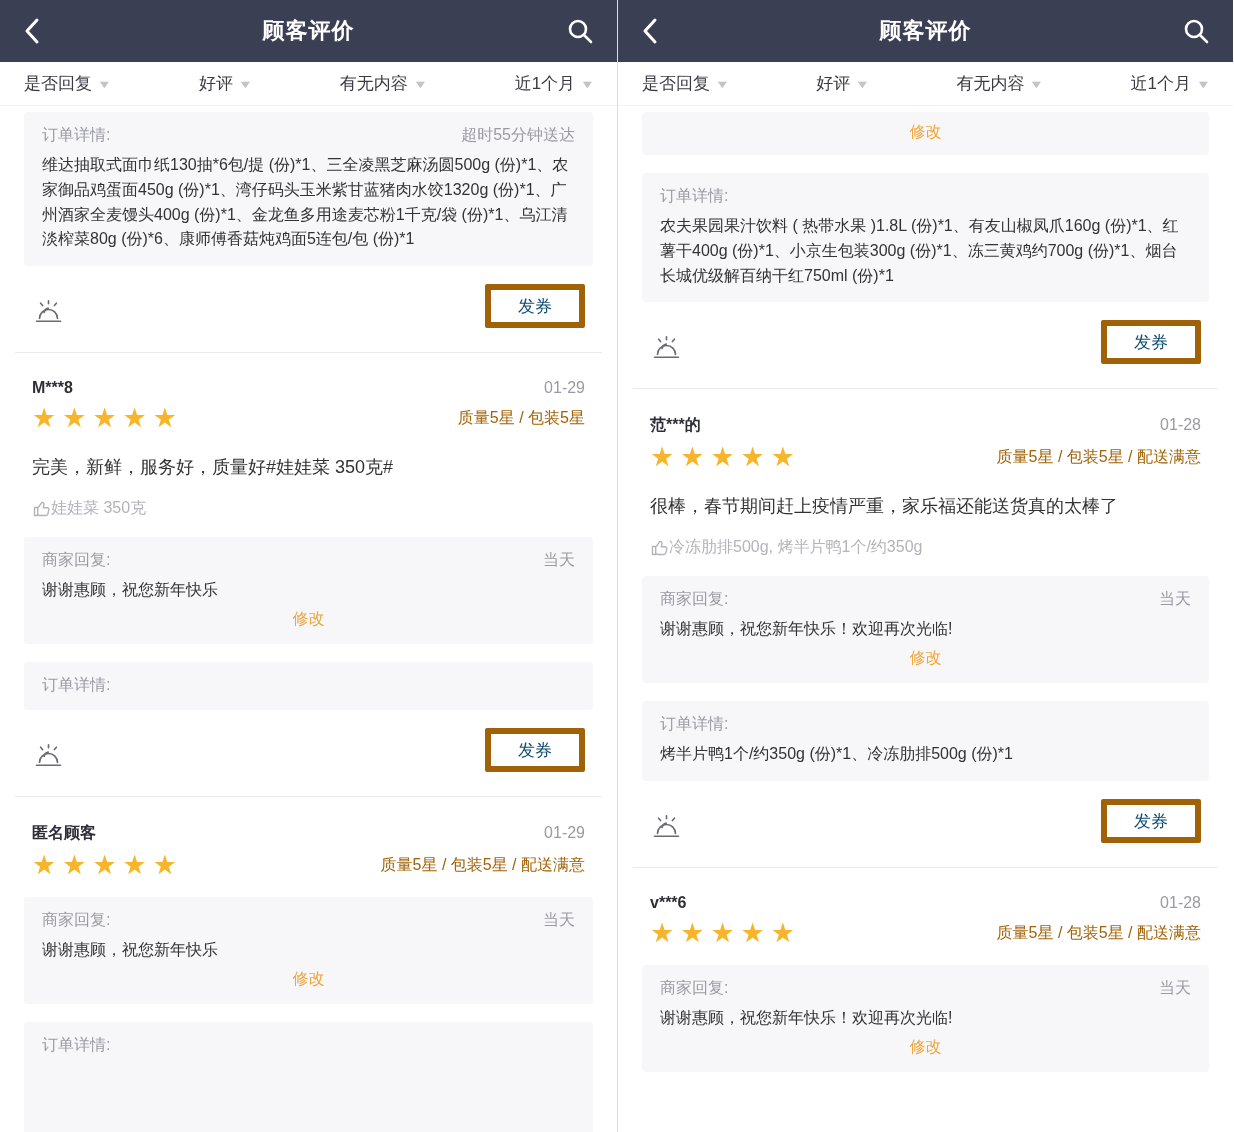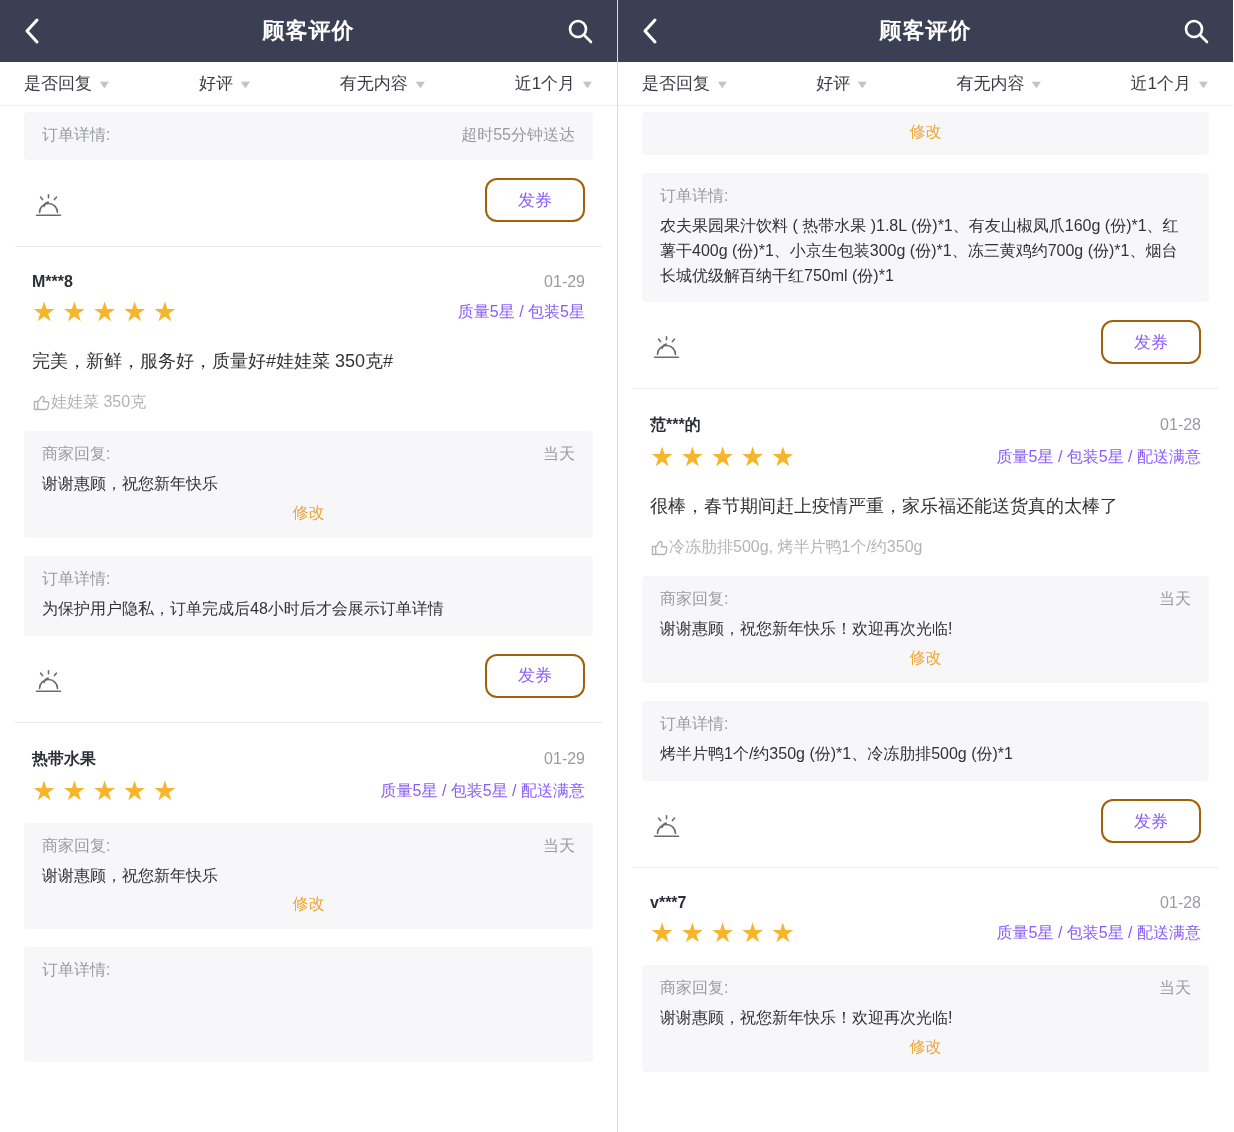--- a/index.html
+++ b/index.html
@@ -26,35 +26,35 @@
   .content { height:1026px; overflow:hidden; background:#fff; }
   .card { padding:0 24px; }
   .card.clip-top { margin-top:6px; }
   .divider { border-top:1px solid #ebebee; margin:0 15px; }
 
   .name-row { display:flex; justify-content:space-between; align-items:baseline; margin:26px 8px 0; }
   .username { font-size:16px; font-weight:bold; color:#2e2e38; }
   .date { font-size:16px; color:#9a9aa2; }
   .stars-row { display:flex; justify-content:space-between; align-items:center; margin:8px 8px 0; }
   .stars { font-size:27px; color:#f7b52c; letter-spacing:6px; line-height:1; }
-  .rating-detail { font-size:16px; color:#8b5cf6; }
+  .rating-detail { font-size:16px; color:#a16207; }
   .review-text { margin:22px 8px 0; font-size:18px; color:#333; line-height:1.45; }
   .product-tag { margin:18px 8px 0; color:#b3b3bb; font-size:16px; display:flex; align-items:center; cursor:pointer; }
 
   .box { background:#f7f7fa; border-radius:4px; padding:13px 18px 14px; margin-top:18px; }
   .box-row { display:flex; justify-content:space-between; color:#9a9aa2; font-size:16px; }
   .box-text { margin-top:7px; color:#333; font-size:16px; line-height:1.55; }
   .box-action { text-align:center; margin-top:6px; }
   .modify { color:#f0a63a; font-size:16px; cursor:pointer; }
   .box.fragment { padding-top:10px; padding-bottom:12px; }
   .box.fragment .box-action { margin-top:0; }
 
   .footer-row { display:flex; justify-content:space-between; align-items:flex-end; margin:18px 8px 24px; }
-  .coupon-btn { width:100px; height:44px; background:#fff; border:2px solid #a16207;
-    border-radius:12px; color:#8b5cf6; font-size:17px; cursor:pointer;
+  .coupon-btn { width:100px; height:44px; background:#fff; border:6px solid #a16207;
+    border-radius:2px; color:#0c4a6e; font-size:17px; cursor:pointer;
     font-family:"Liberation Sans","DejaVu Sans",sans-serif; }
   .siren { cursor:pointer; display:inline-block; }
 </style>
 </head>
 <body>
 
 <svg width="0" height="0" style="position:absolute">
   <defs>
     <g id="i-back">
         <polyline points="15,4 5,15 15,26" fill="none" stroke="#fff" stroke-width="3" stroke-linecap="round" stroke-linejoin="round"></polyline>
@@ -115,20 +115,21 @@
     </nav>
 
     <div class="content">
 
       <section class="card clip-top">
         <div class="box order-box" style="margin-top:6px">
           <div class="box-row">
             <span class="box-label">订单详情:</span>
             <span>超时55分钟送达</span>
           </div>
+          <p class="box-text">维达抽取式面巾纸130抽*6包/提 (份)*1、三全凌黑芝麻汤圆500g (份)*1、农家御品鸡蛋面450g (份)*1、湾仔码头玉米紫甘蓝猪肉水饺1320g (份)*1、广州酒家全麦馒头400g (份)*1、金龙鱼多用途麦芯粉1千克/袋 (份)*1、乌江清淡榨菜80g (份)*6、康师傅香菇炖鸡面5连包/包 (份)*1</p>
         </div>
         <div class="footer-row">
           <span class="siren"><svg width="33" height="26" viewBox="0 0 33 26">
                 <use href="#i-siren"></use>
               </svg></span>
           <button class="coupon-btn">发券</button>
         </div>
       </section>
       <div class="divider"></div>
 
@@ -153,34 +154,33 @@
             <span>商家回复:</span>
             <span>当天</span>
           </div>
           <p class="box-text">谢谢惠顾，祝您新年快乐</p>
           <div class="box-action"><span class="modify">修改</span></div>
         </div>
         <div class="box">
           <div class="box-row">
               <span>订单详情:</span>
             </div>
-          <p class="box-text">为保护用户隐私，订单完成后48小时后才会展示订单详情</p>
         </div>
         <div class="footer-row">
           <span class="siren"><svg width="33" height="26" viewBox="0 0 33 26">
                 <use href="#i-siren"></use>
               </svg></span>
           <button class="coupon-btn">发券</button>
         </div>
       </section>
       <div class="divider"></div>
 
       <section class="card">
         <div class="name-row">
-          <span class="username">热带水果</span>
+          <span class="username">匿名顾客</span>
           <span class="date">01-29</span>
         </div>
         <div class="stars-row">
           <span class="stars">★★★★★</span>
           <span class="rating-detail">质量5星 / 包装5星 / 配送满意</span>
         </div>
         <div class="box">
           <div class="box-row">
             <span>商家回复:</span>
             <span>当天</span>
@@ -287,21 +287,21 @@
           <span class="siren"><svg width="33" height="26" viewBox="0 0 33 26">
                 <use href="#i-siren"></use>
               </svg></span>
           <button class="coupon-btn">发券</button>
         </div>
       </section>
       <div class="divider"></div>
 
       <section class="card">
         <div class="name-row">
-          <span class="username">v***7</span>
+          <span class="username">v***6</span>
           <span class="date">01-28</span>
         </div>
         <div class="stars-row">
           <span class="stars">★★★★★</span>
           <span class="rating-detail">质量5星 / 包装5星 / 配送满意</span>
         </div>
         <div class="box">
           <div class="box-row">
             <span>商家回复:</span>
             <span>当天</span>

